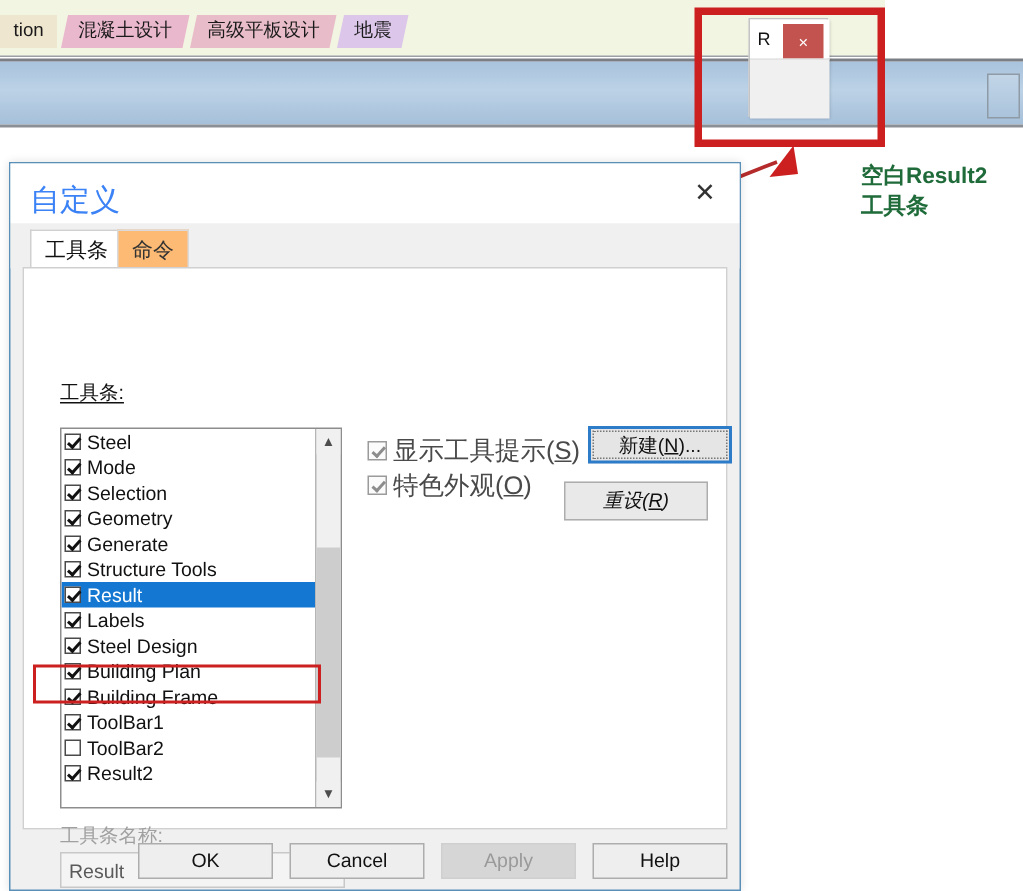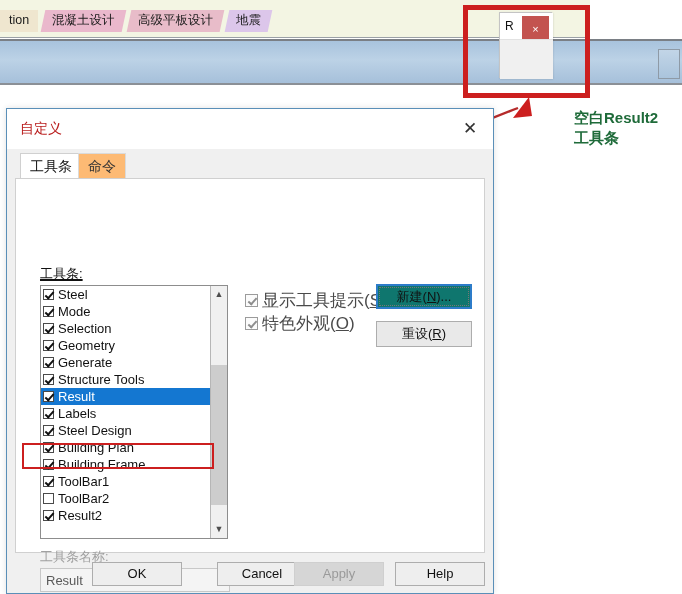--- a/index.html
+++ b/index.html
@@ -98,21 +98,21 @@
     background: #f0f0f0;
     border: 1px solid #5a8fb8;
     box-shadow: 0 0 6px rgba(0,0,0,0.12);
   }
   .dlg-titlebar {
     position: absolute; left: 0; top: 0; width: 486px; height: 40px;
     background: #ffffff;
   }
   .dlg-title {
     position: absolute; left: 13px; top: 11px;
-    font-size: 14px; color: #b91c1c;
+    font-size: 20px; color: #3b82f6;
   }
   .dlg-close {
     position: absolute; right: 8px; top: 8px; width: 30px; height: 24px;
     text-align: center; line-height: 24px; font-size: 17px; color: #333;
     cursor: default;
   }
   .dlg-tabstrip {
     position: absolute; left: 0; top: 40px; width: 486px; height: 30px;
     background: #f0f0f0;
   }
@@ -207,21 +207,22 @@
   .u { text-decoration: underline; }
 
   .btn {
     position: absolute;
     background: #e9e9e9; border: 1px solid #adadad;
     font-size: 13px; color: #111; text-align: center;
     font-family: "Liberation Sans", sans-serif;
   }
   .btn.focused {
     border: 2px solid #2d7cc9;
-    background: #0f766e;
+    background: #e5e5e5;
+    margin-left: 16px;
   }
   .btn.focused .inner-dash {
     position: absolute; left: 1px; top: 1px; right: 1px; bottom: 1px;
     border: 1px dotted #777;
   }
 
   .txtbox {
     position: absolute; left: 24px; top: 389px; width: 190px; height: 24px;
     background: #f4f4f4; border: 1px solid #c8c8c8;
     font-size: 13px; color: #5a5a5a; line-height: 23px; padding-left: 5px;
@@ -279,21 +280,21 @@
       <div class="dlg-close">✕</div>
     </div>
 
     <div class="dlg-tabstrip">
       <div class="dlg-tab active">工具条</div>
       <div class="dlg-tab inactive">命令</div>
     </div>
 
     <div class="dlg-page">
 
-      <div class="field-label" style="left:24px; top:86px;text-decoration:underline;">
+      <div class="field-label" style="left:24px; top:74px;">
         <span class="ul-first">工具条:</span>
       </div>
 
       <div class="listbox">
         <div class="lb-items" id="lb-items">
             <div class="lb-item">
               <span class="cb checked"></span>
               <span>Steel</span>
             </div>
             <div class="lb-item">
@@ -363,30 +364,30 @@
       <div class="opt-row" style="left:229px; top:133px;">
         <span class="opt-cb checked"></span>
         <span><span>特色外观(</span><span class="u">O</span><span>)</span></span>
       </div>
 
       <div class="btn focused" style="left:360px; top:105px; width:96px; height:25px; line-height:21px;">
         <span class="inner-dash"></span>
         <span style="position:relative;"><span>新建(</span><span class="u">N</span><span>)...</span></span>
       </div>
 
-      <div class="btn" style="left:360px; top:142px; width:96px; height:26px; line-height:24px;">
+      <div class="btn" style="left:360px; top:142px; width:96px; height:26px; line-height:24px;font-style:italic;">
         <span><span>重设(</span><span class="u">R</span><span>)</span></span>
       </div>
 
       <div class="field-label disabled" style="left:24px; top:369px;">工具条名称:</div>
       <div class="txtbox">Result</div>
     </div>
 
   </div>
 
   <div class="anno-rect2"></div>
 
   <div class="footer-btn" style="left:92px;">OK</div>
-  <div class="footer-btn" style="left:193px;margin-left:24px;">Cancel</div>
+  <div class="footer-btn" style="left:193px;">Cancel</div>
   <div class="footer-btn disabled" style="left:294px;">Apply</div>
   <div class="footer-btn" style="left:395px;">Help</div>
 
 </div>
 
 </body></html>

